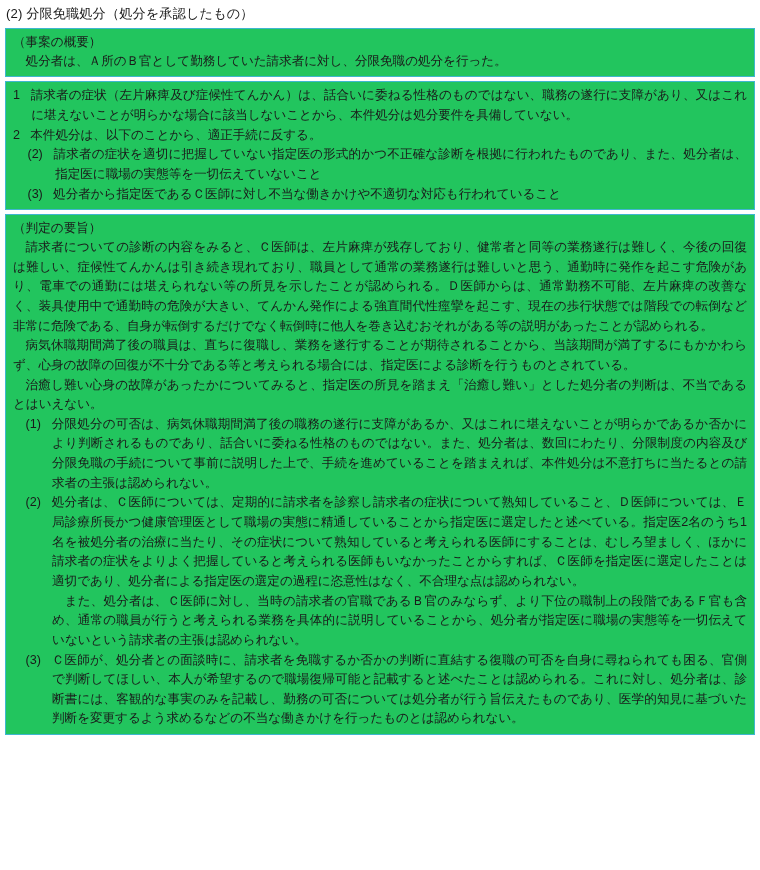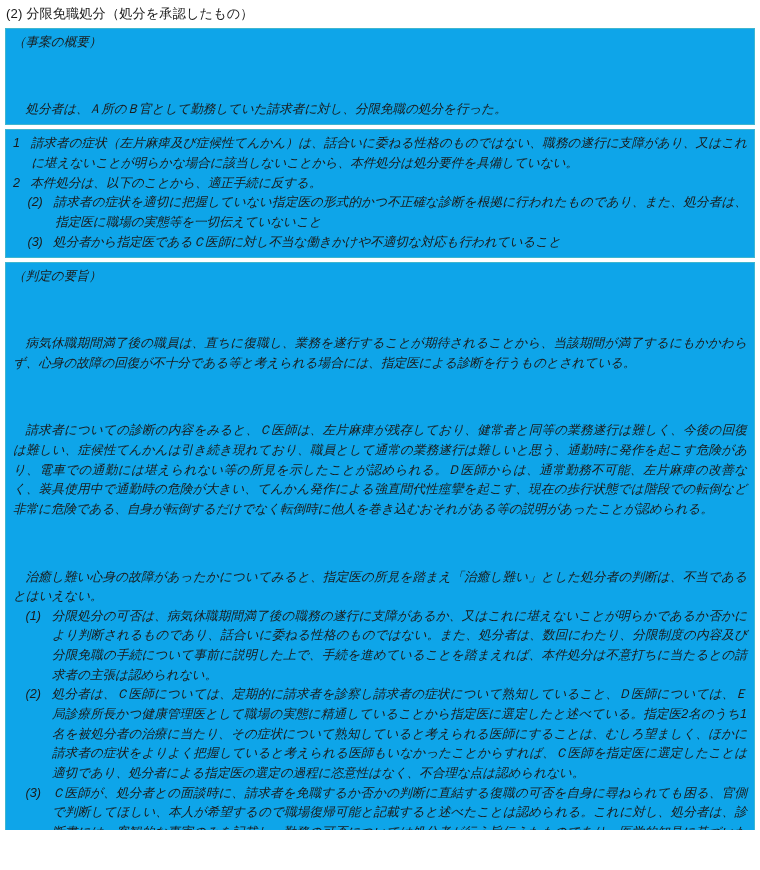--- a/index.html
+++ b/index.html
@@ -10,41 +10,40 @@
   body {
     width: 760px;
     height: 870px;
     font-family: "Liberation Sans", "DejaVu Sans", sans-serif;
     color: #1a1a1a;
     -webkit-font-smoothing: antialiased;
   }
   #page {
     position: relative;
     width: 760px;
-    height: 830px;
+    height: 742px;
     box-sizing: border-box;
     padding: 0;
     overflow: hidden;
   }
 
   .doc-heading {
     font-size: 13.2px;
     line-height: 1.35;
     padding: 5px 0 5px 6px;
     letter-spacing: 0.1px;
     white-space: nowrap;
   }
 
   .box {
     border: 1.3px solid #3fb6cf;
     box-sizing: border-box;
     margin: 0 5px 4px 5px;
     padding: 4px 7px 5px 7px;
-    background: #0ea5e9;
-    font-style: italic;
+    background: #22c55e;
   }
   .box.last {
     margin-bottom: 0;
   }
 
   .box-title {
     font-size: 12.6px;
     line-height: 1.5;
     letter-spacing: 0px;
     white-space: nowrap;
@@ -56,21 +55,20 @@
     line-height: 1.56;
     text-align: justify;
     text-justify: inter-ideograph;
     letter-spacing: -0.05px;
     margin: 0;
   }
 
   
   .p.indent1 {
     text-indent: 1em;
-    margin-top: 48px;
   }
 
   
   .p.num {
     padding-left: 1.45em;
     text-indent: -1.45em;
   }
   
   .p.sub {
     padding-left: 3.35em;
@@ -111,27 +109,28 @@
 
     <div class="p sub"><span>(2)</span>&nbsp;&nbsp;&nbsp;<span>請求者の症状を適切に把握していない指定医の形式的かつ不正確な診断を根拠に行われたものであり、また、処分者は、指定医に職場の実態等を一切伝えていないこと</span></div>
 
     <div class="p sub"><span>(3)</span>&nbsp;&nbsp;&nbsp;<span>処分者から指定医であるＣ医師に対し不当な働きかけや不適切な対応も行われていること</span></div>
   </div>
 
   <div class="box last" style="border-color: rgb(63, 182, 207);">
     <div class="box-title">（判定の要旨）</div>
 
 
+    <div class="p indent1">請求者についての診断の内容をみると、Ｃ医師は、左片麻痺が残存しており、健常者と同等の業務遂行は難しく、今後の回復は難しい、症候性てんかんは引き続き現れており、職員として通常の業務遂行は難しいと思う、通勤時に発作を起こす危険があり、電車での通勤には堪えられない等の所見を示したことが認められる。Ｄ医師からは、通常勤務不可能、左片麻痺の改善なく、装具使用中で通勤時の危険が大きい、てんかん発作による強直間代性痙攣を起こす、現在の歩行状態では階段での転倒など非常に危険である、自身が転倒するだけでなく転倒時に他人を巻き込むおそれがある等の説明があったことが認められる。</div>
     <div class="p indent1">病気休職期間満了後の職員は、直ちに復職し、業務を遂行することが期待されることから、当該期間が満了するにもかかわらず、心身の故障の回復が不十分である等と考えられる場合には、指定医による診断を行うものとされている。</div>
-    <div class="p indent1">請求者についての診断の内容をみると、Ｃ医師は、左片麻痺が残存しており、健常者と同等の業務遂行は難しく、今後の回復は難しい、症候性てんかんは引き続き現れており、職員として通常の業務遂行は難しいと思う、通勤時に発作を起こす危険があり、電車での通勤には堪えられない等の所見を示したことが認められる。Ｄ医師からは、通常勤務不可能、左片麻痺の改善なく、装具使用中で通勤時の危険が大きい、てんかん発作による強直間代性痙攣を起こす、現在の歩行状態では階段での転倒など非常に危険である、自身が転倒するだけでなく転倒時に他人を巻き込むおそれがある等の説明があったことが認められる。</div>
     <div class="p indent1">治癒し難い心身の故障があったかについてみると、指定医の所見を踏まえ「治癒し難い」とした処分者の判断は、不当であるとはいえない。</div>
 
 
     <div class="p sub2"><span>(1)</span>&nbsp;&nbsp;&nbsp;<span>分限処分の可否は、病気休職期間満了後の職務の遂行に支障があるか、又はこれに堪えないことが明らかであるか否かにより判断されるものであり、話合いに委ねる性格のものではない。また、処分者は、数回にわたり、分限制度の内容及び分限免職の手続について事前に説明した上で、手続を進めていることを踏まえれば、本件処分は不意打ちに当たるとの請求者の主張は認められない。</span></div>
 
     <div class="p sub2"><span>(2)</span>&nbsp;&nbsp;&nbsp;<span>処分者は、Ｃ医師については、定期的に請求者を診察し請求者の症状について熟知していること、Ｄ医師については、Ｅ局診療所長かつ健康管理医として職場の実態に精通していることから指定医に選定したと述べている。指定医2名のうち1名を被処分者の治療に当たり、その症状について熟知していると考えられる医師にすることは、むしろ望ましく、ほかに請求者の症状をよりよく把握していると考えられる医師もいなかったことからすれば、Ｃ医師を指定医に選定したことは適切であり、処分者による指定医の選定の過程に恣意性はなく、不合理な点は認められない。</span></div>
 
+    <div class="p sub2-cont">また、処分者は、Ｃ医師に対し、当時の請求者の官職であるＢ官のみならず、より下位の職制上の段階であるＦ官も含め、通常の職員が行うと考えられる業務を具体的に説明していることから、処分者が指定医に職場の実態等を一切伝えていないという請求者の主張は認められない。</div>
 
     <div class="p sub2"><span>(3)</span>&nbsp;&nbsp;&nbsp;<span>Ｃ医師が、処分者との面談時に、請求者を免職するか否かの判断に直結する復職の可否を自身に尋ねられても困る、官側で判断してほしい、本人が希望するので職場復帰可能と記載すると述べたことは認められる。これに対し、処分者は、診断書には、客観的な事実のみを記載し、勤務の可否については処分者が行う旨伝えたものであり、医学的知見に基づいた判断を変更するよう求めるなどの不当な働きかけを行ったものとは認められない。</span></div>
 
   </div>
 
 </div>
 
 </body></html>

